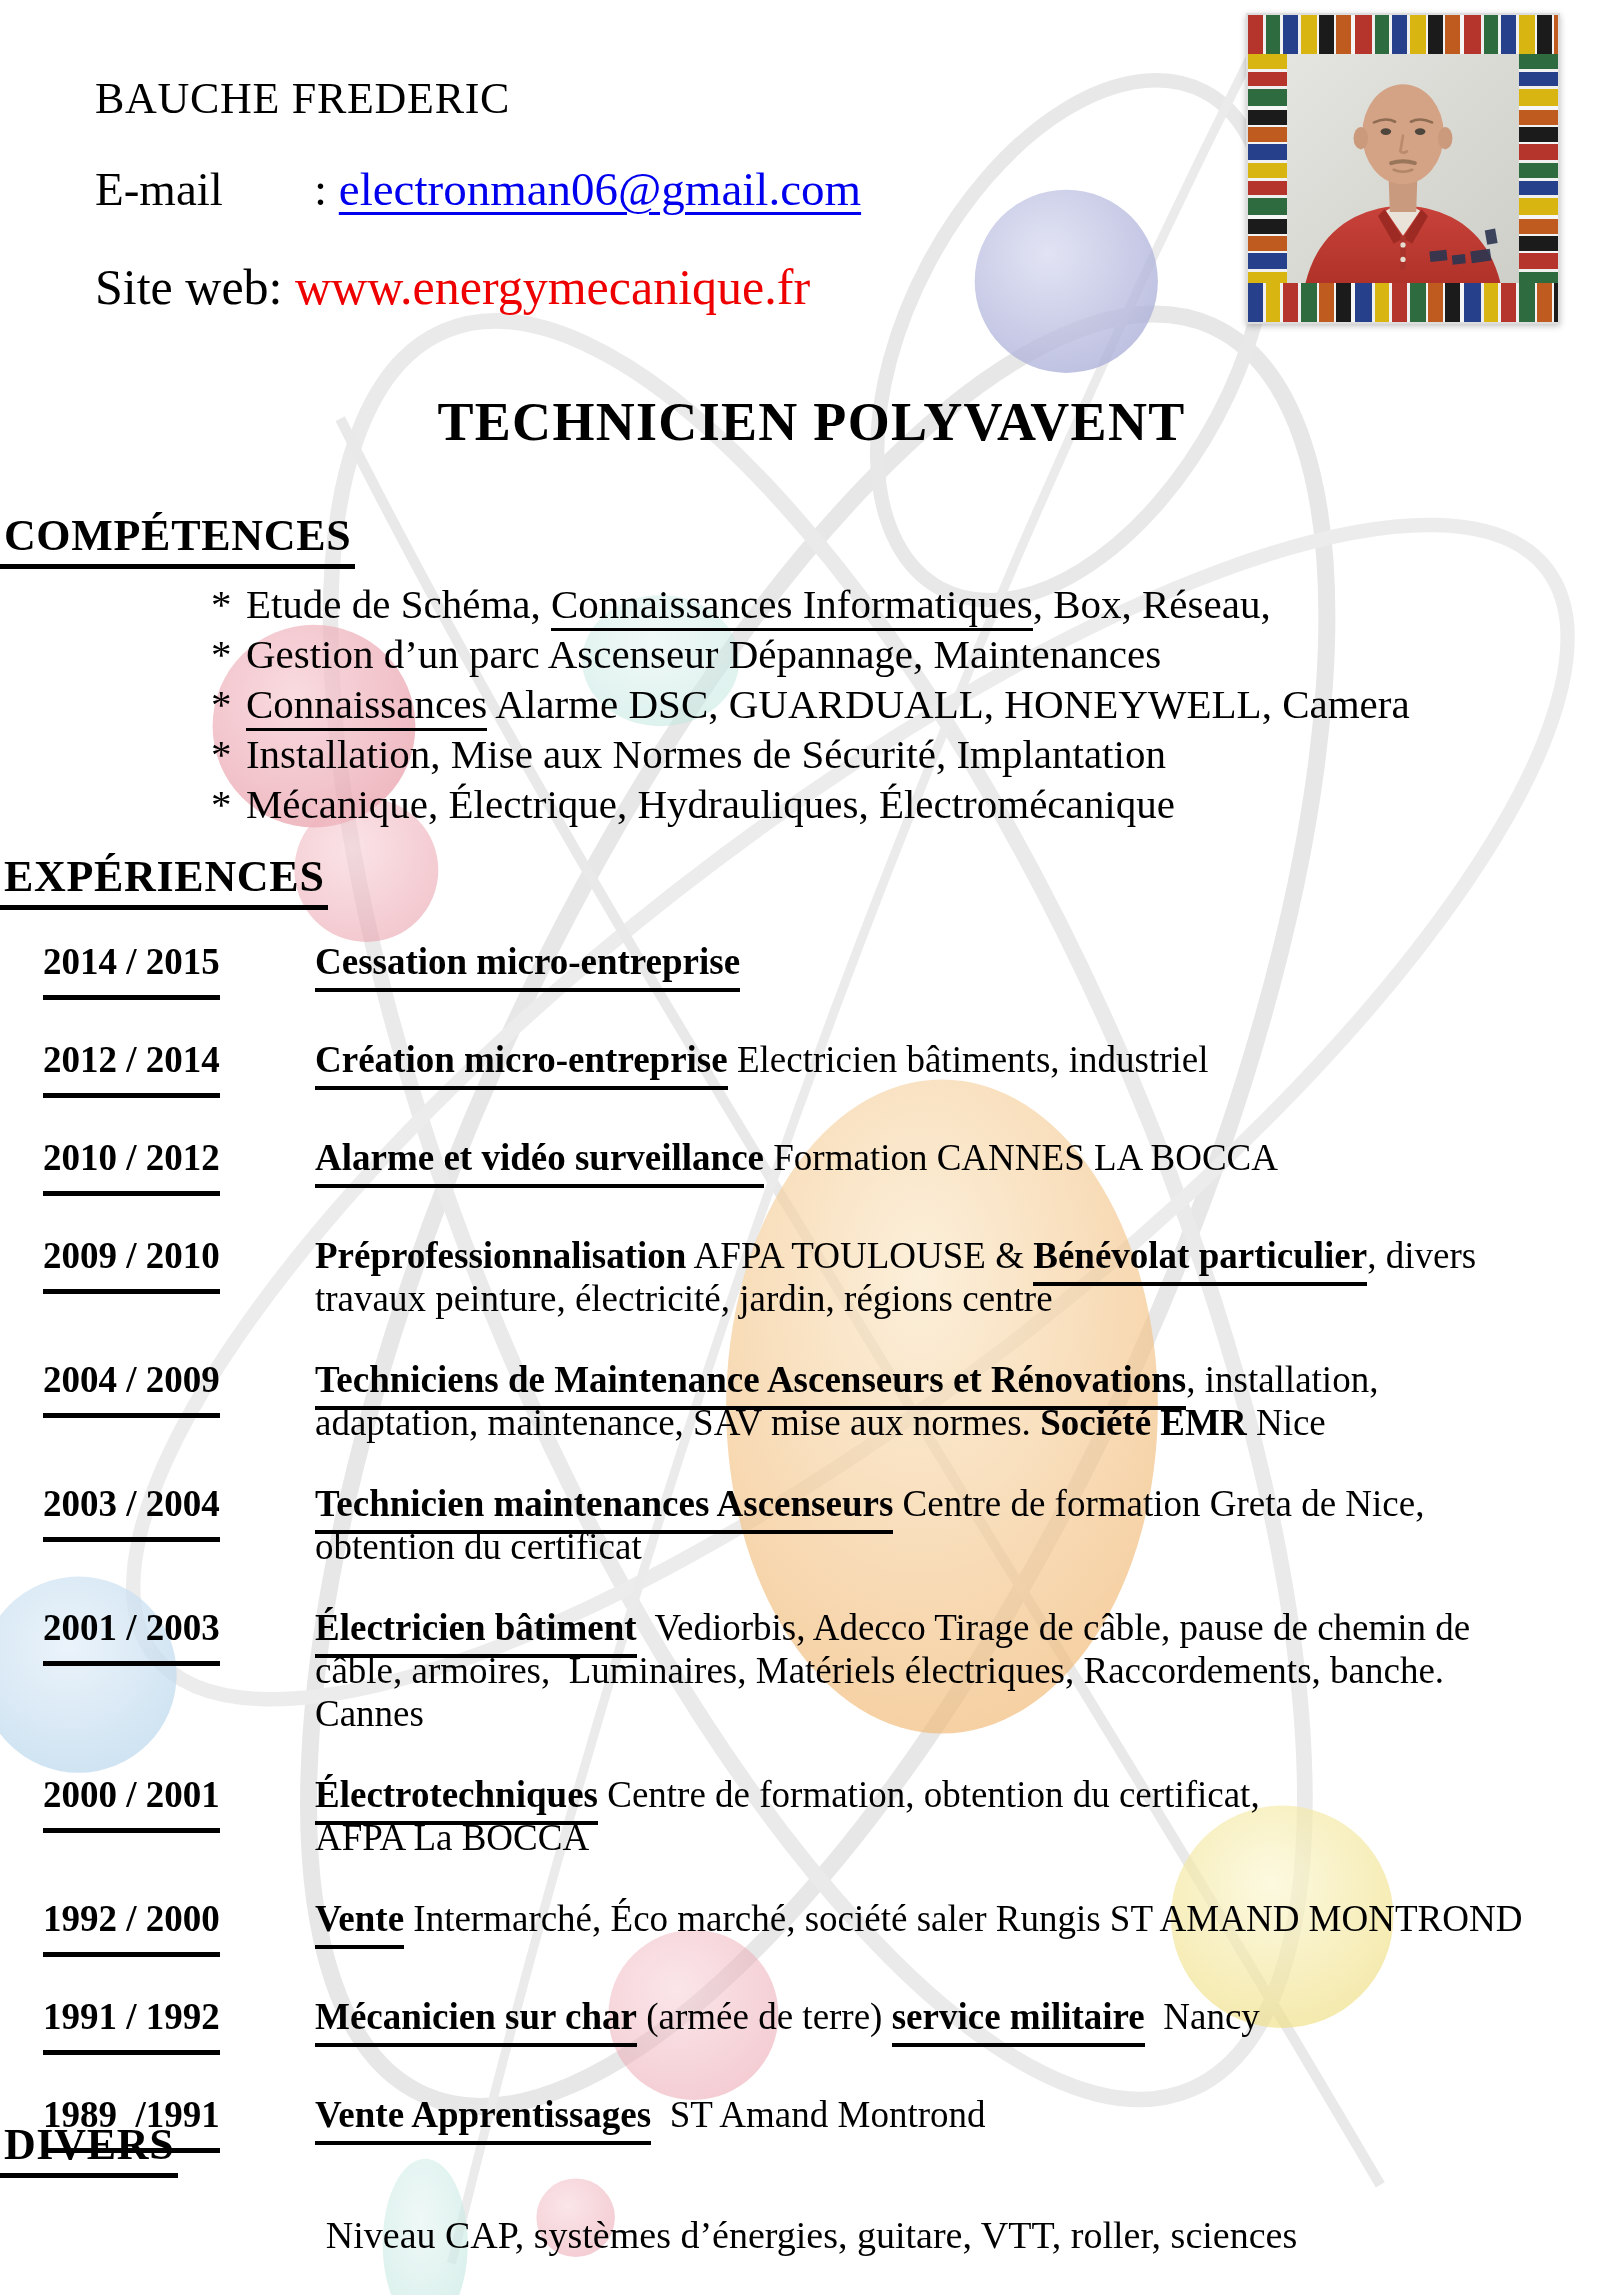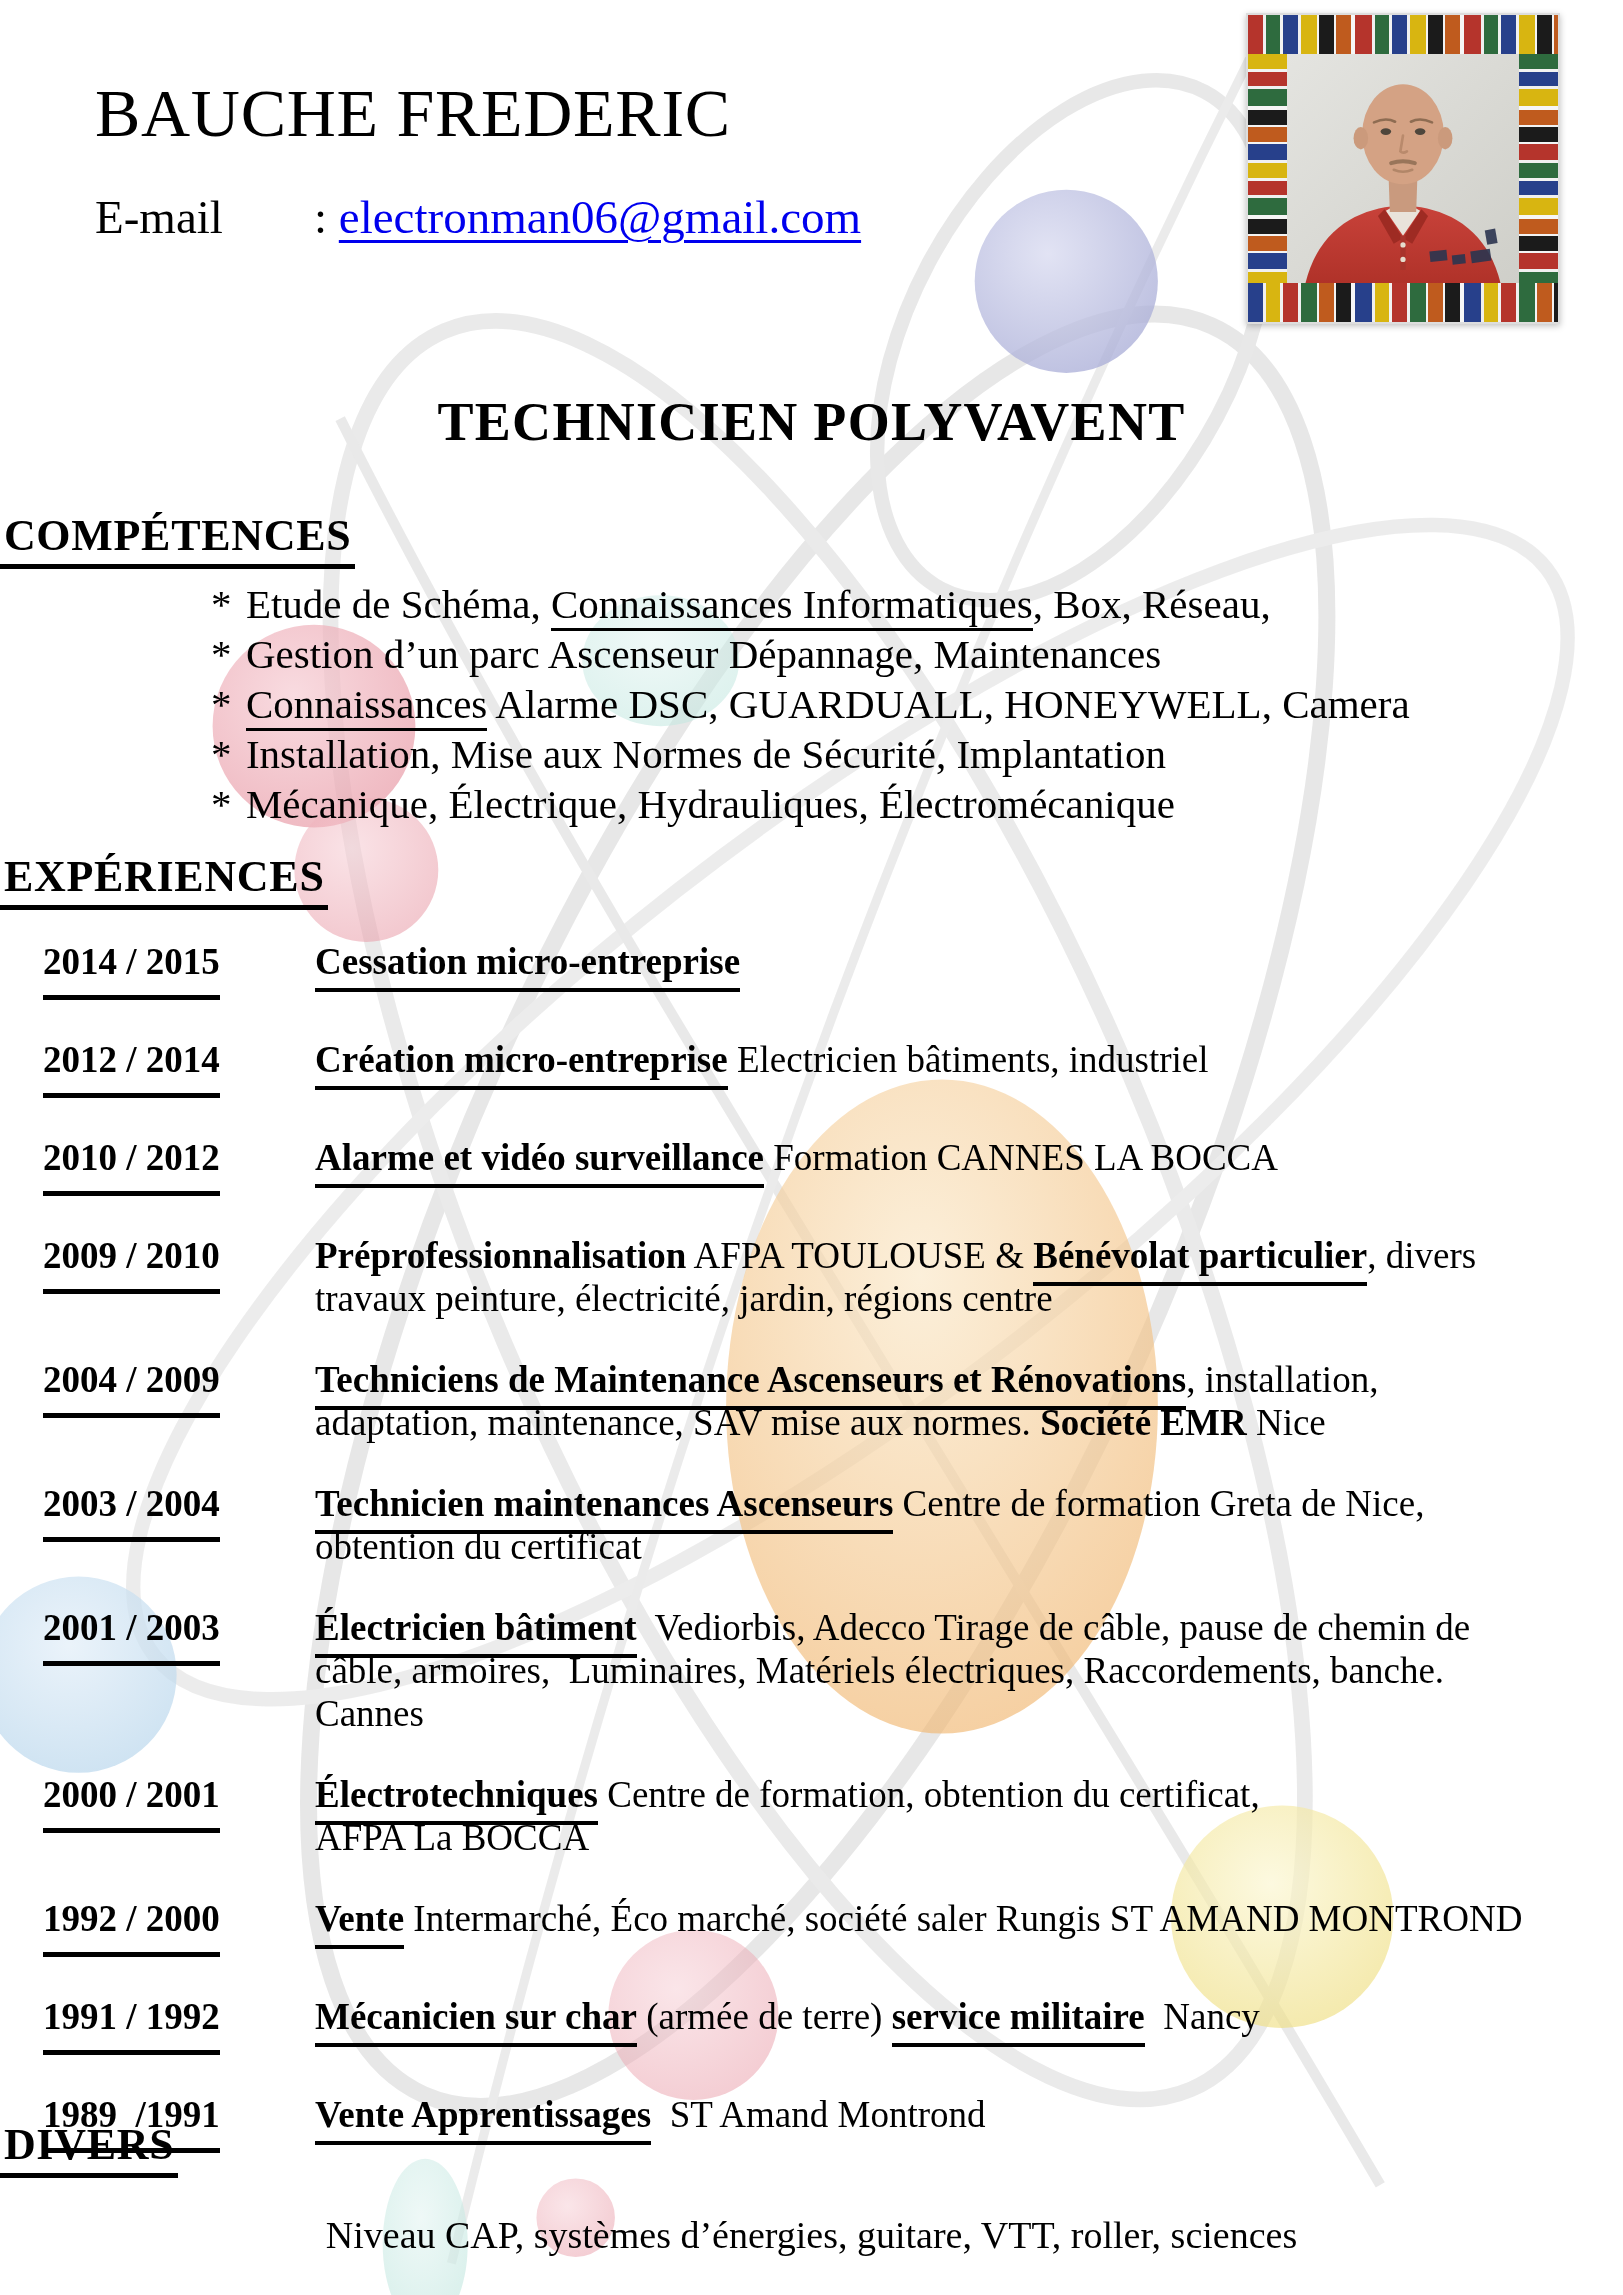--- a/index.html
+++ b/index.html
@@ -14,21 +14,21 @@
     font-family:"Liberation Serif","DejaVu Serif",serif;
     color:#000;
   }
   
   .watermark{position:absolute;inset:0;z-index:0;pointer-events:none;}
   
   .content{position:absolute;inset:0;z-index:1;}
 
   
   .header-block{position:absolute;top:73px;left:95px;}
-  .name{font-size:68px;line-height:1.18;margin:0 0 37px 0;font-weight:normal;letter-spacing:0.7px;}
+  .name{font-size:44px;line-height:1.18;margin:0 0 37px 0;font-weight:normal;letter-spacing:0.7px;}
   .contact-line{font-size:47px;line-height:1.16;white-space:pre;}
   .contact-line.email-line{margin-bottom:42px;}
   .contact-label{display:inline-block;min-width:219px;}
   .email-link{color:#0000ee;text-decoration:underline;text-decoration-thickness:2.6px;text-underline-offset:6.5px;cursor:pointer;}
   .site-label{color:#000;}
   .site-link{color:#ee0000;cursor:pointer;}
   .site-line{font-size:50px;}
 
   
   .doc-title{position:absolute;top:391px;left:0;right:0;text-align:center;font-size:54px;font-weight:bold;letter-spacing:1.3px;}
@@ -180,20 +180,21 @@
             <rect x="278" y="300" width="30" height="18" transform="rotate(-8 278 300)"></rect>
             <rect x="300" y="268" width="16" height="22" transform="rotate(-10 300 268)"></rect>
           </g>
         </svg>
       </div>
     </div>
 
     <div class="header-block">
       <h1 class="name">BAUCHE FREDERIC</h1>
       <div class="contact-line email-line"><span class="contact-label">E-mail</span><span>: </span><a class="email-link">electronman06@gmail.com</a></div>
+      <div class="contact-line site-line"><span class="site-label">Site web: </span><a class="site-link">www.energymecanique.fr</a></div>
     </div>
 
     <div class="doc-title">TECHNICIEN POLYVAVENT</div>
 
     <div class="section" id="sec-competences">
       <div class="section-heading"><span>COMPÉTENCES</span></div>
       <div class="skills">
           <div class="skill-item"><span class="bullet">*</span><span>Etude de Schéma, </span><span class="seg-u">Connaissances Informatiques</span><span>, Box, Réseau,</span></div>
           <div class="skill-item"><span class="bullet">*</span><span>Gestion d’un parc Ascenseur Dépannage, Maintenances</span></div>
           <div class="skill-item"><span class="bullet">*</span><span class="seg-u">Connaissances</span><span> Alarme DSC, GUARDUALL, HONEYWELL, Camera</span></div>

